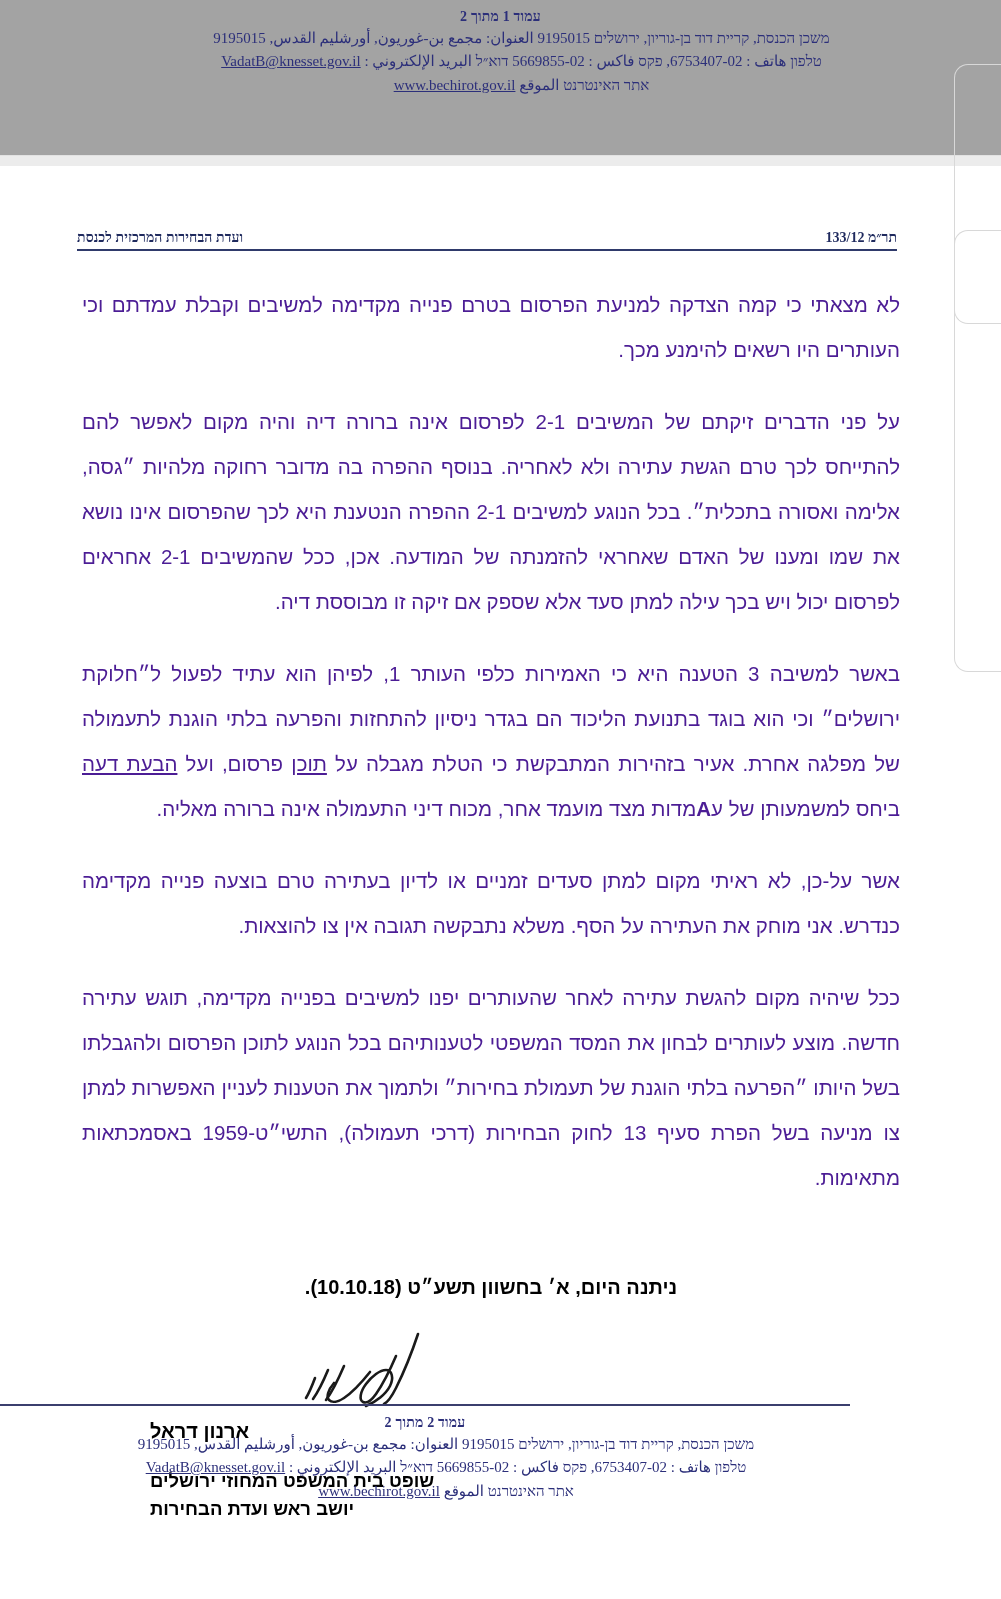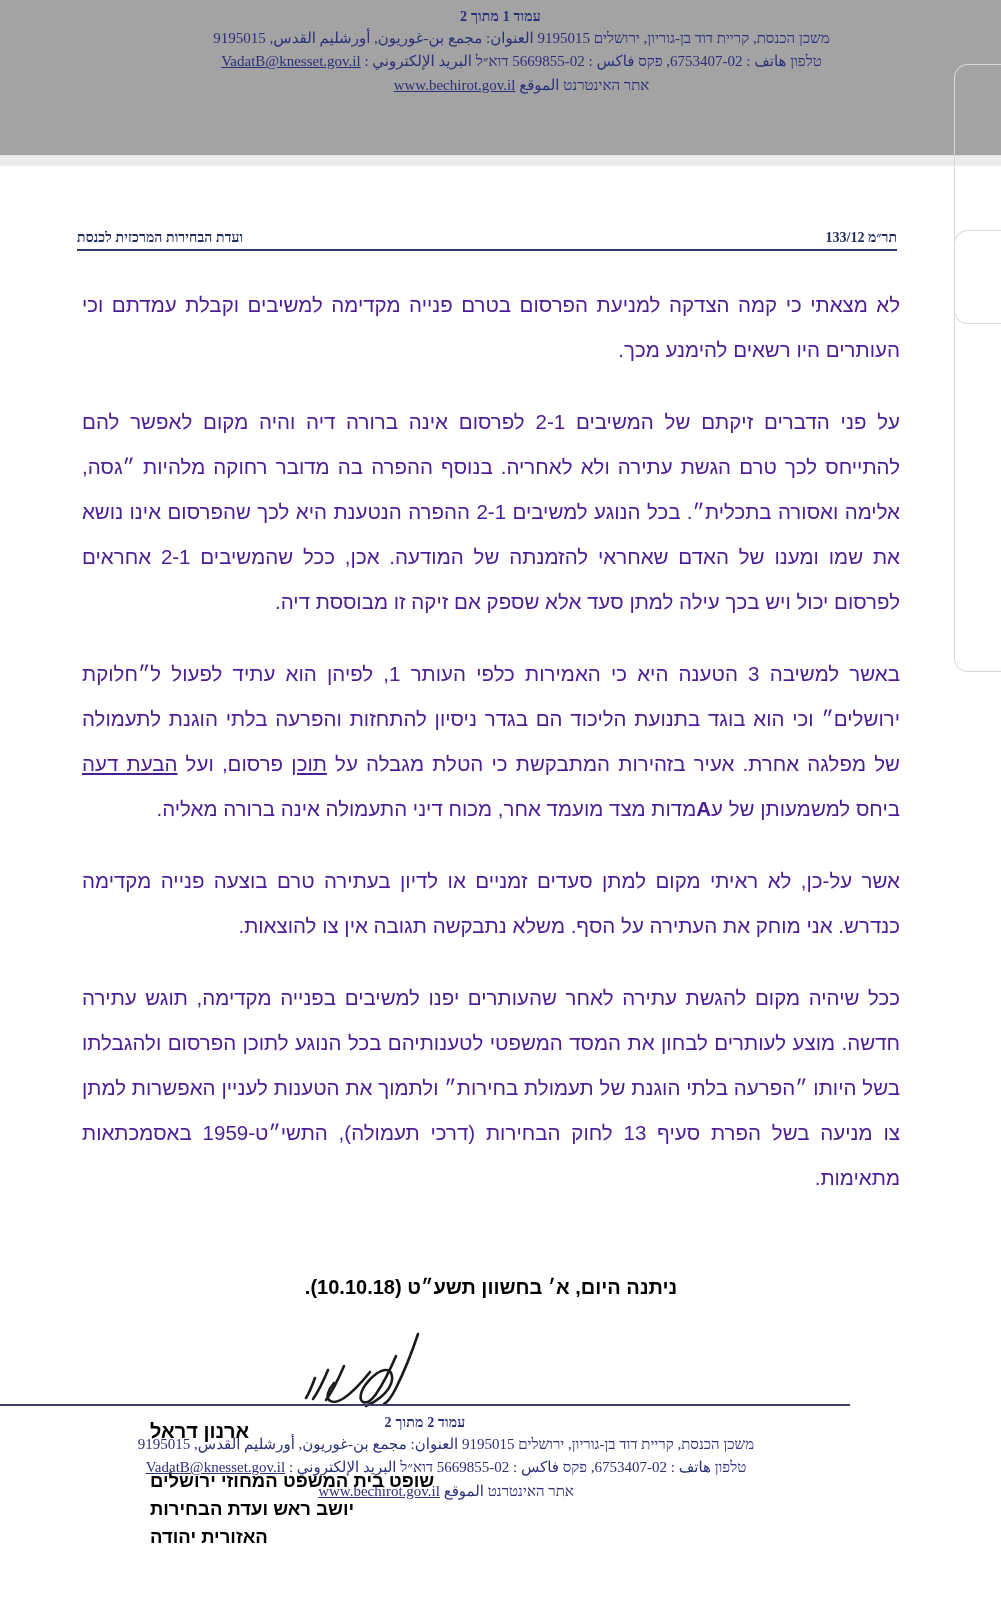--- a/index.html
+++ b/index.html
@@ -268,21 +268,20 @@
           <path d="M150 46 C 142 56, 133 66, 124 72 C 118 76, 112 77, 109 74 C 106 71, 108 64, 114 57"></path>
           <path d="M124 40 C 118 54, 112 66, 106 74"></path>
           <path d="M108 44 C 103 56, 98 66, 93 73"></path>
           <path d="M95 52 C 92 60, 89 67, 86 72"></path>
         </g>
       </svg>
       <div class="sig-name">ארנון דראל</div>
       <div class="sig-title">
         <div>שופט בית המשפט המחוזי ירושלים</div>
         <div>יושב ראש ועדת הבחירות</div>
-        <div>האזורית יהודה</div>
       </div>
     </div>
 
     <div class="footer-block">
       <div class="lh-sep"></div>
       <div class="letterhead">
         <div class="lh-pageno">עמוד 2 מתוך 2</div>
         <div class="lh-line">משכן הכנסת, קריית דוד בן-גוריון, ירושלים 9195015    العنوان: مجمع بن-غوريون, أورشليم القدس, 9195015</div>
         <div class="lh-line"><span>טלפון هاتف : 02-6753407, פקס فاكس : 02-5669855 דוא״ל البريد الإلكتروني : </span><a class="lh-link" href="#">VadatB@knesset.gov.il</a></div>
         <div class="lh-line"><span>אתר האינטרנט الموقع </span><a class="lh-link" href="#">www.bechirot.gov.il</a></div>

